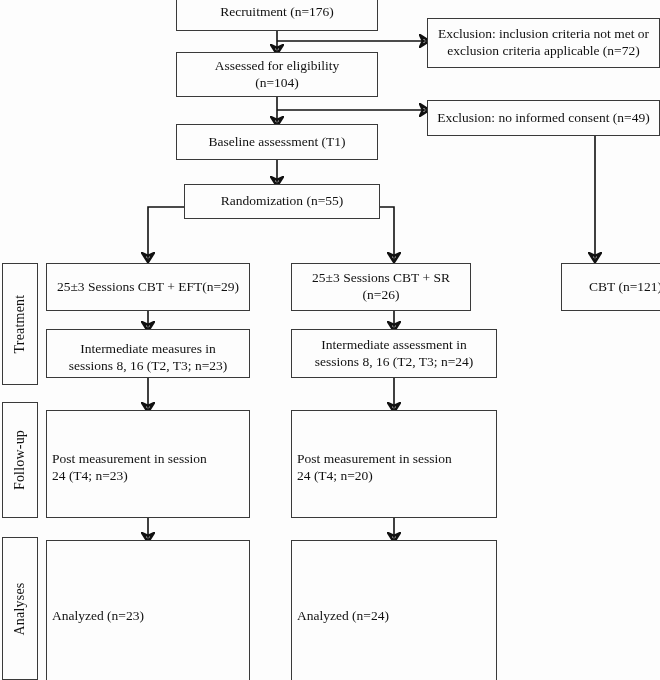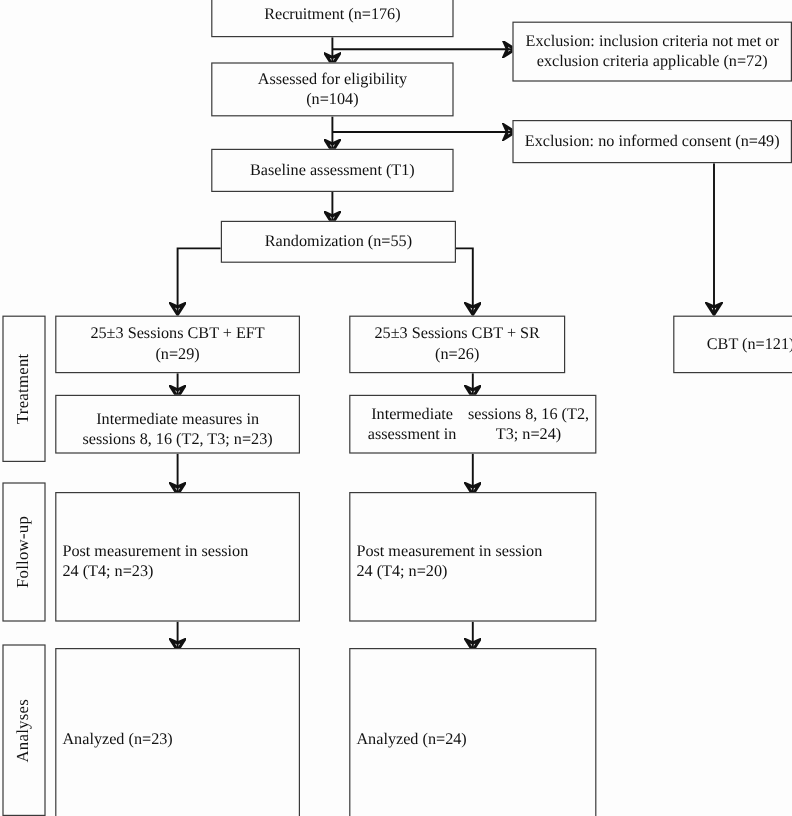--- a/index.html
+++ b/index.html
@@ -134,40 +134,40 @@
 
   <div class="box" style="left:427px; top:18px; width:233px; height:50px; flex-direction:column;">
     <span>Exclusion: inclusion criteria not met or</span>
     <span>exclusion criteria applicable (n=72)</span>
   </div>
 
   <div class="box" style="left:427px; top:100px; width:233px; height:36px;">
     <span>Exclusion: no informed consent (n=49)</span>
   </div>
 
-  <div class="box" style="left:46px; top:263px; width:204px; height:48px; flex-direction:column;">
+  <div class="box" style="left:46px; top:263px; width:204px; height:48px; flex-direction:row;">
     <span>25±3 Sessions CBT + EFT</span>
     <span>(n=29)</span>
   </div>
 
   <div class="box" style="left:291px; top:263px; width:180px; height:48px; flex-direction:column;">
     <span>25±3 Sessions CBT + SR</span>
     <span>(n=26)</span>
   </div>
 
   <div class="box" style="left:531px; top:263px; width:129px; height:48px;margin-left:30px;">
     <span>CBT (n=121)</span>
   </div>
 
   <div class="box" style="left:46px; top:329px; width:204px; height:49px; flex-direction:column;justify-content:flex-end;">
     <span>Intermediate measures in</span>
     <span>sessions 8, 16 (T2, T3; n=23)</span>
   </div>
 
-  <div class="box" style="left:291px; top:329px; width:206px; height:49px; flex-direction:row;">
+  <div class="box" style="left:291px; top:329px; width:206px; height:49px; flex-direction:column;">
     <span>Intermediate assessment in</span>
     <span>sessions 8, 16 (T2, T3; n=24)</span>
   </div>
 
   <div class="box top-align" style="left:46px; top:410px; width:204px; height:108px; flex-direction:column;">
     <span>Post measurement in session</span>
     <span>24 (T4; n=23)</span>
   </div>
 
   <div class="box top-align" style="left:291px; top:410px; width:206px; height:108px; flex-direction:column;">

